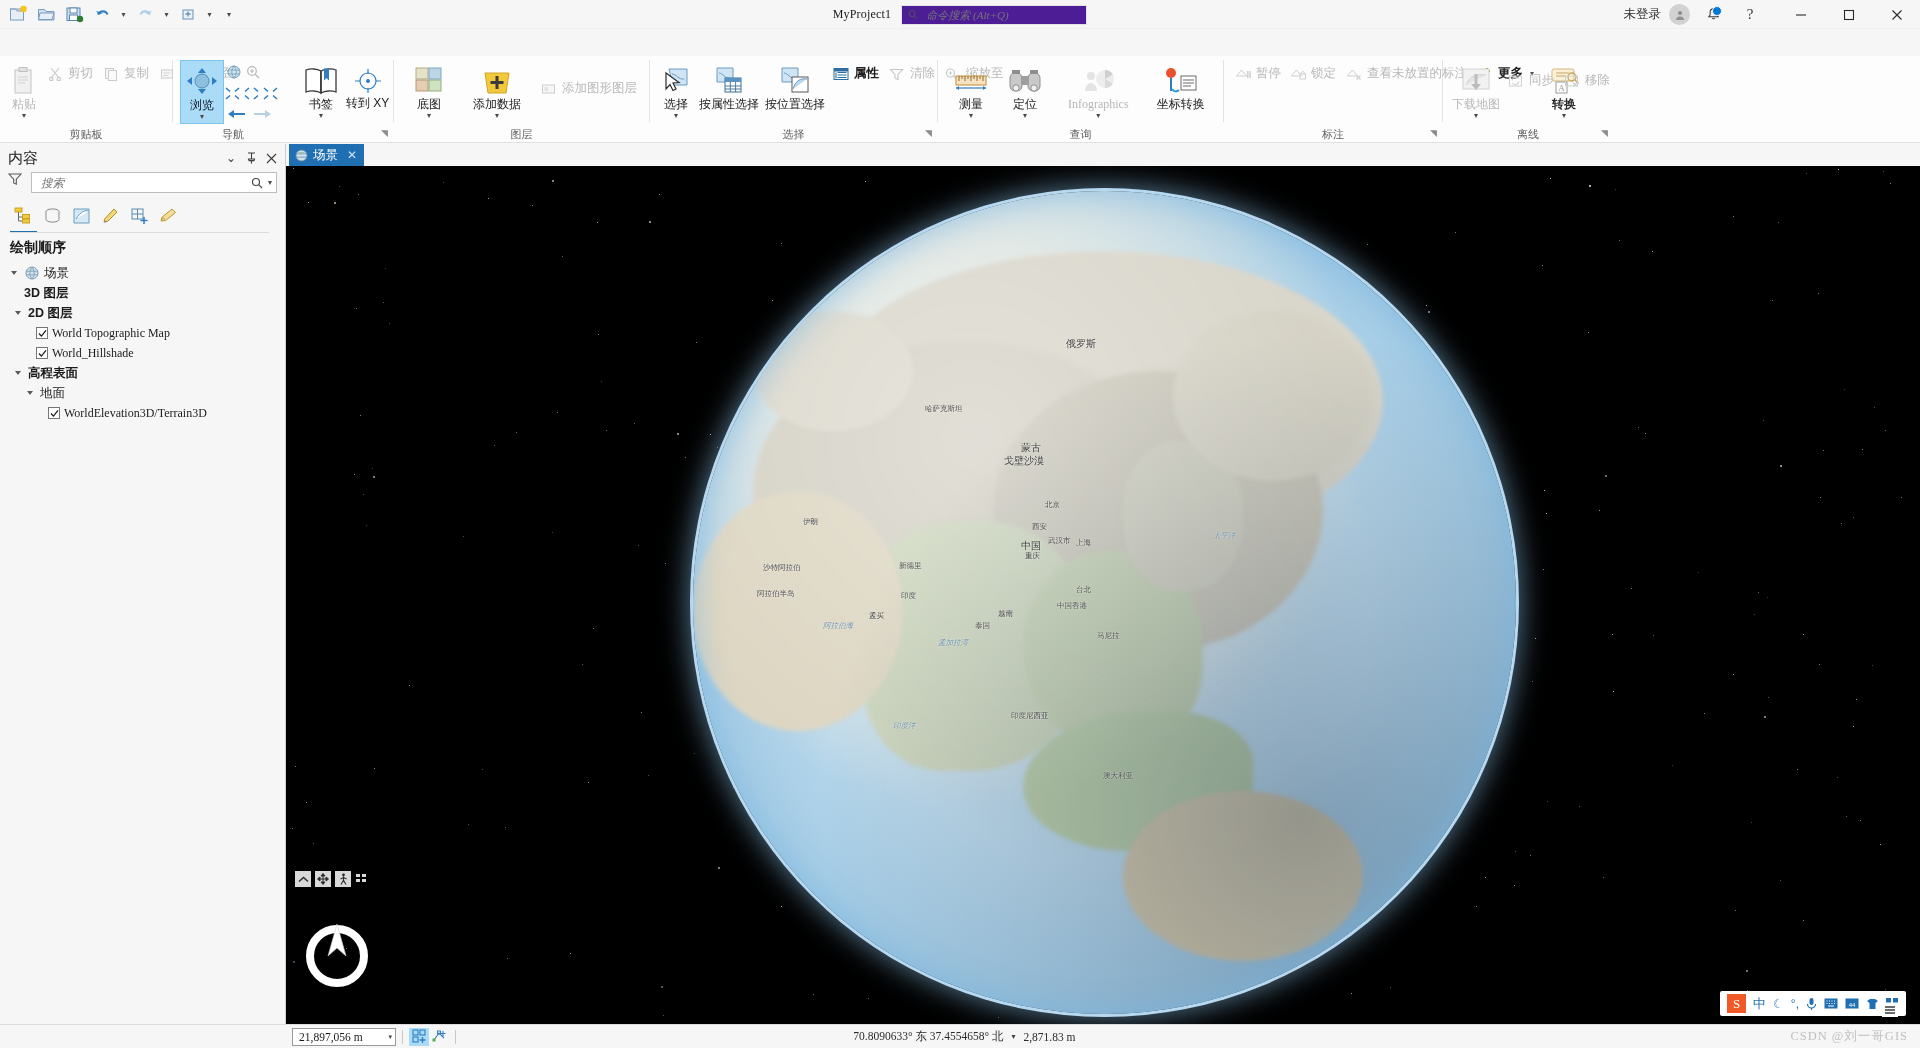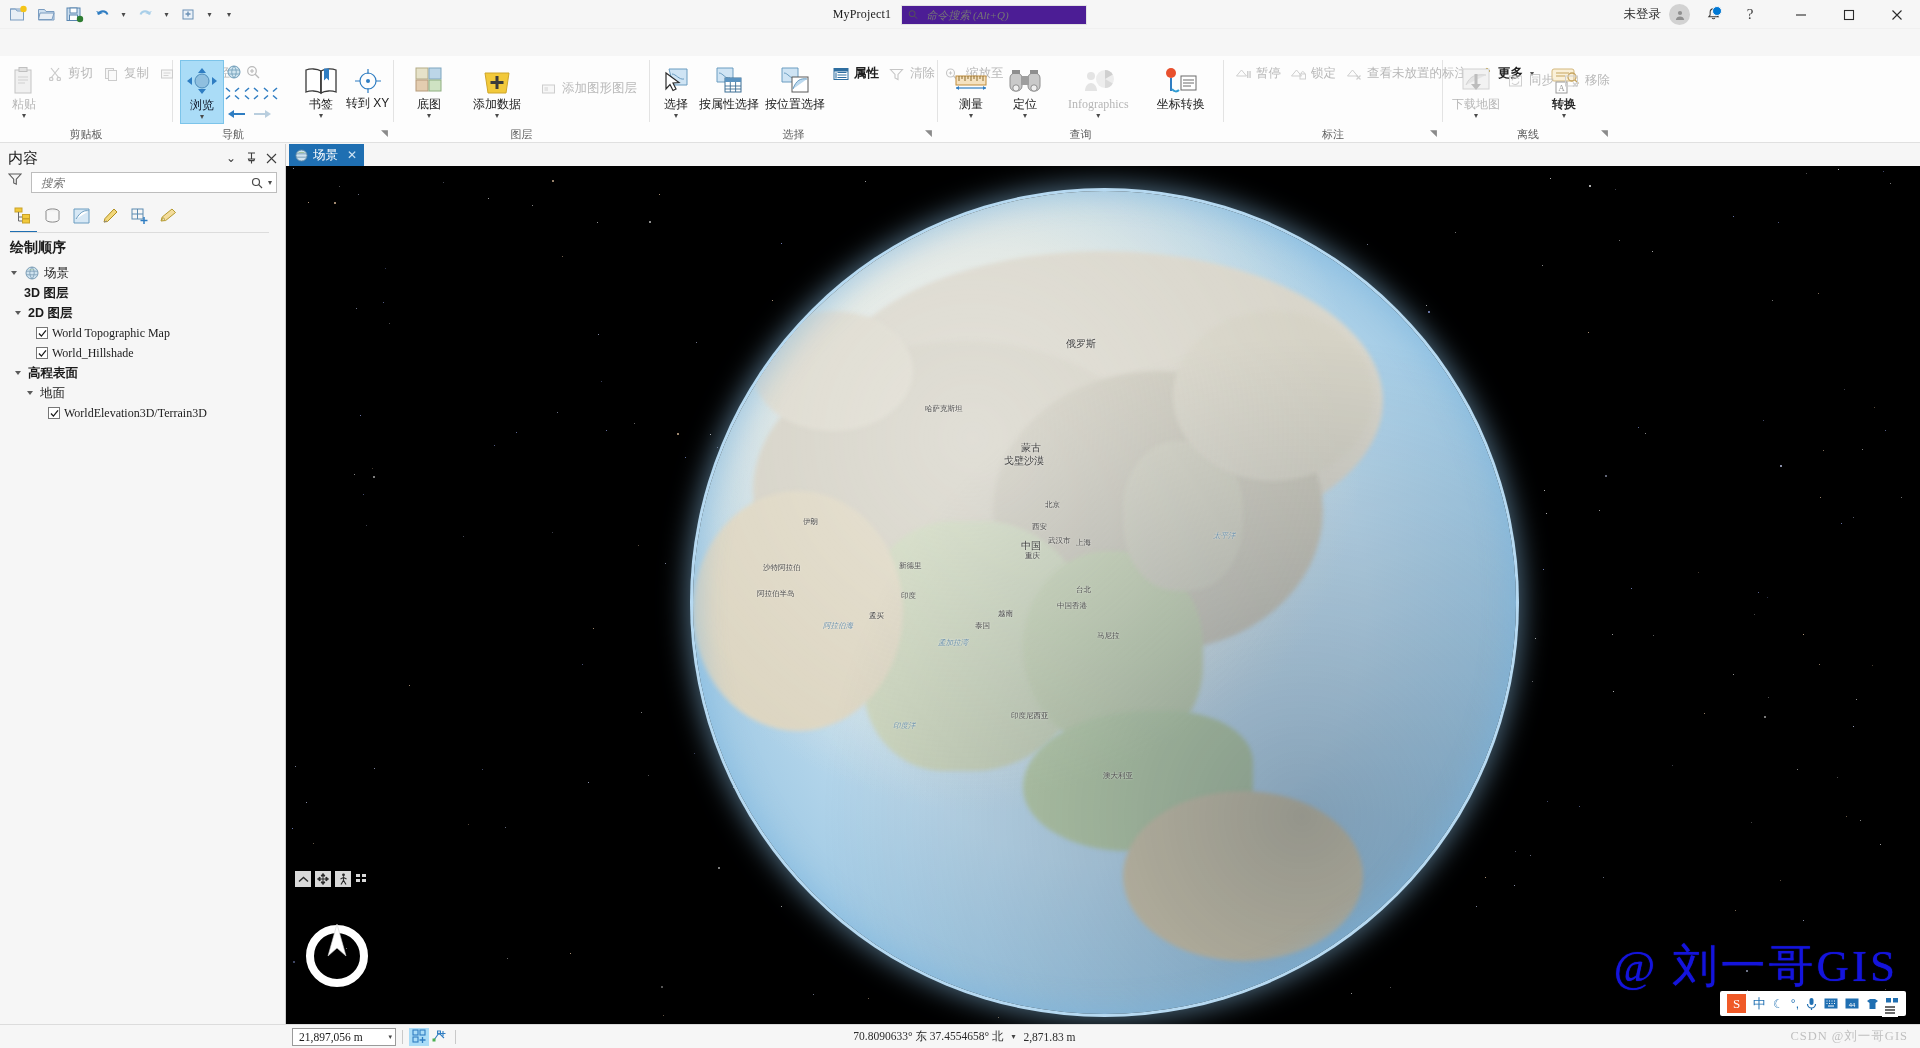--- a/index.html
+++ b/index.html
@@ -1218,21 +1218,20 @@
         </div>
         <div class="compass">
           <div class="needle">
             <svg width="30" height="40" viewBox="0 0 30 40">
                 <path d="M15 0L24 32 15 24 6 32z" fill="#ffffff" stroke="#cfcfcf" stroke-width=".6"></path>
               </svg>
           </div>
         </div>
       </div>
 
-      <div class="watermark">@ 刘一哥GIS</div>
 
       <div class="ime-bar">
         <span class="ime-s">S</span>
         <span class="ime-ico" style="font-size:13px">中</span>
         <span class="ime-ico">☾</span>
         <span class="ime-ico">°,</span>
         <span class="ime-ico">
           <svg width="11" height="13" viewBox="0 0 11 13">
               <rect x="3.5" y="1" width="4" height="7" rx="2" fill="#1f6fb2"></rect>
               <path d="M1.5 7a4 4 0 0 0 8 0M5.5 11v2" stroke="#1f6fb2" stroke-width="1.2" fill="none"></path>

